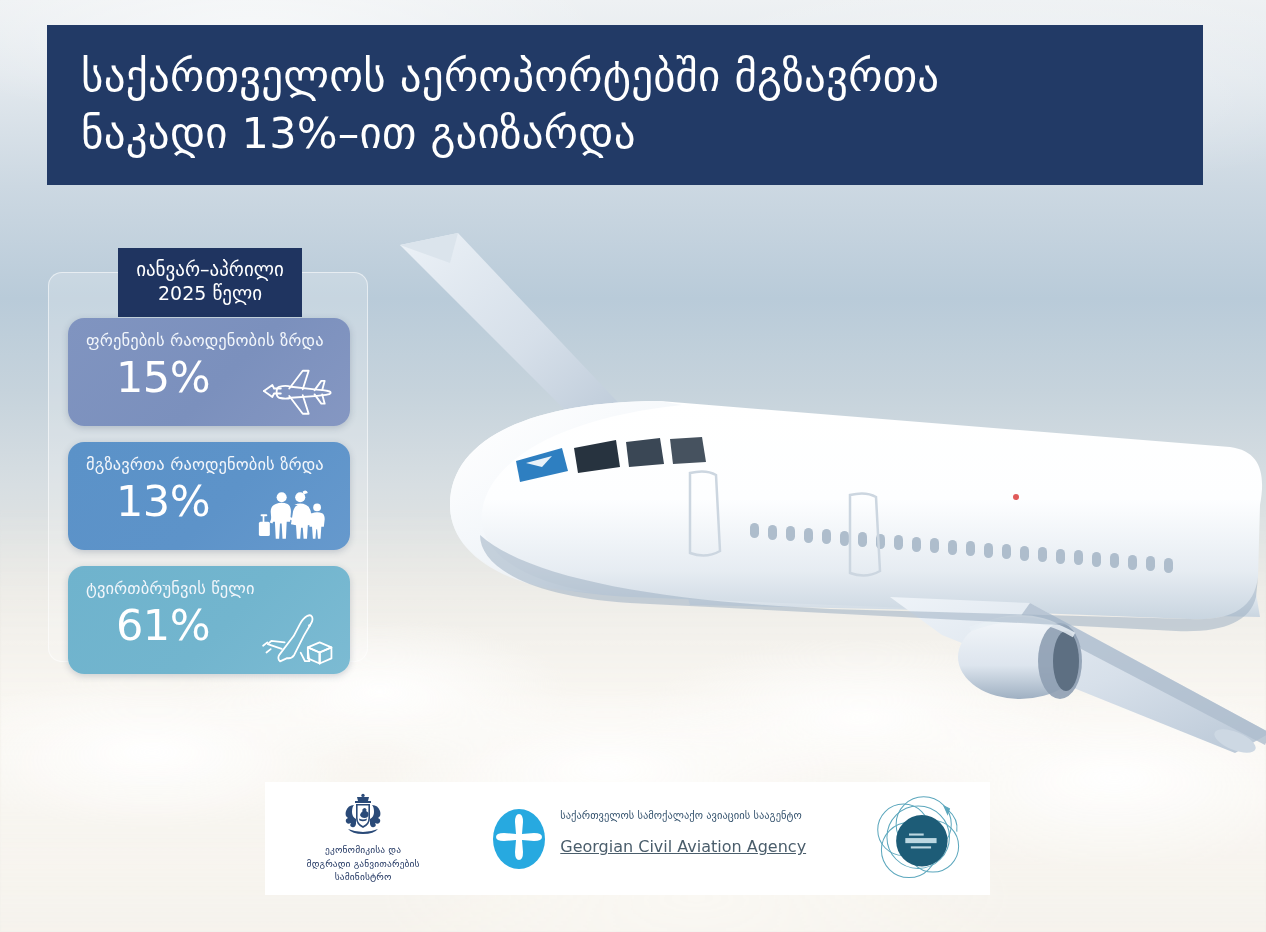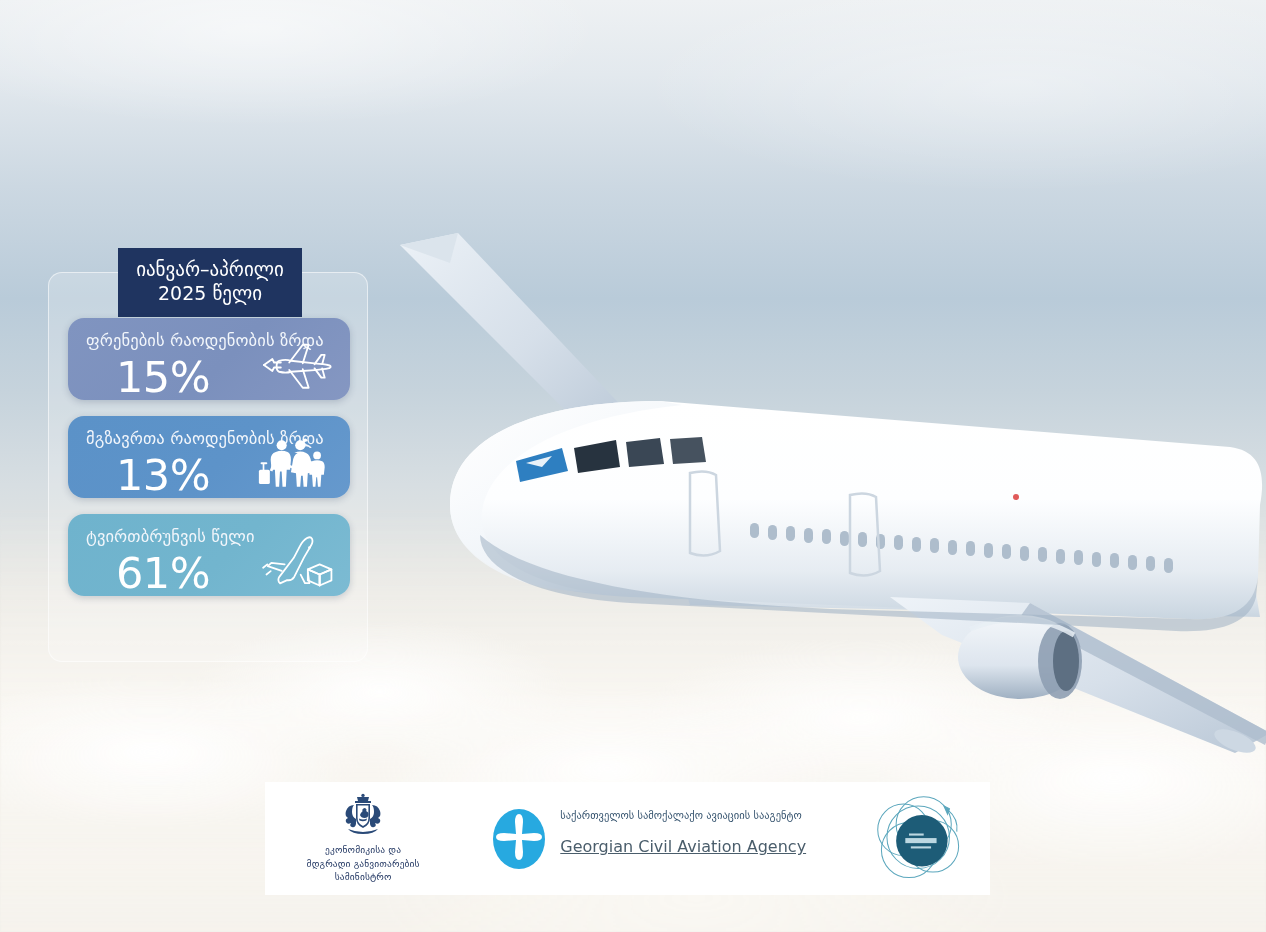--- a/index.html
+++ b/index.html
@@ -124,21 +124,21 @@
   }
 
   .cards {
     position: absolute;
     left: 68px;
     top: 318px;
     width: 282px;
   }
   .stat-card {
     position: relative;
-    height: 82px;
+    height: 108px;
     border-radius: 16px;
     margin-bottom: 16px;
     padding: 13px 16px 0 18px;
     box-sizing: border-box;
     color: #ffffff;
     overflow: hidden;
     box-shadow: 0 2px 7px rgba(40,60,90,0.22);
   }
   .stat-card.c1 { background: linear-gradient(135deg,#8094c0 0%, #7b90bd 55%, #8597c2 100%); }
   .stat-card.c2 { background: linear-gradient(135deg,#5b92c8 0%, #5d93c9 55%, #6699cd 100%); }
@@ -315,20 +315,24 @@
       <ellipse cx="736" cy="456" rx="13" ry="30" fill="#5d6f82"></ellipse>
       <path d="M640 424 q56 -22 104 6" fill="none" stroke="#e8eef4" stroke-width="5" opacity="0.85"></path>
 
       <ellipse cx="905" cy="536" rx="22" ry="9" fill="#cdd8e3" transform="rotate(22 905 536)"></ellipse>
 
       <path d="M150 330 C200 374, 330 396, 500 404 L860 414 C900 416, 924 404, 928 372
                L926 392 C920 418, 890 428, 846 426 L300 398 C200 392, 150 362, 150 330 Z" fill="#9fb1c3" opacity="0.55"></path>
     </svg>
   </div>
 
+  <div class="title-banner">
+    <div class="title-text">საქართველოს აეროპორტებში მგზავრთა
+ნაკადი 13%–ით გაიზარდა</div>
+  </div>
 
   <div class="stats-panel"></div>
 
   <div class="date-badge">
     <div>იანვარ–აპრილი</div>
     <div>2025 წელი</div>
   </div>
 
   <div class="cards">
 

